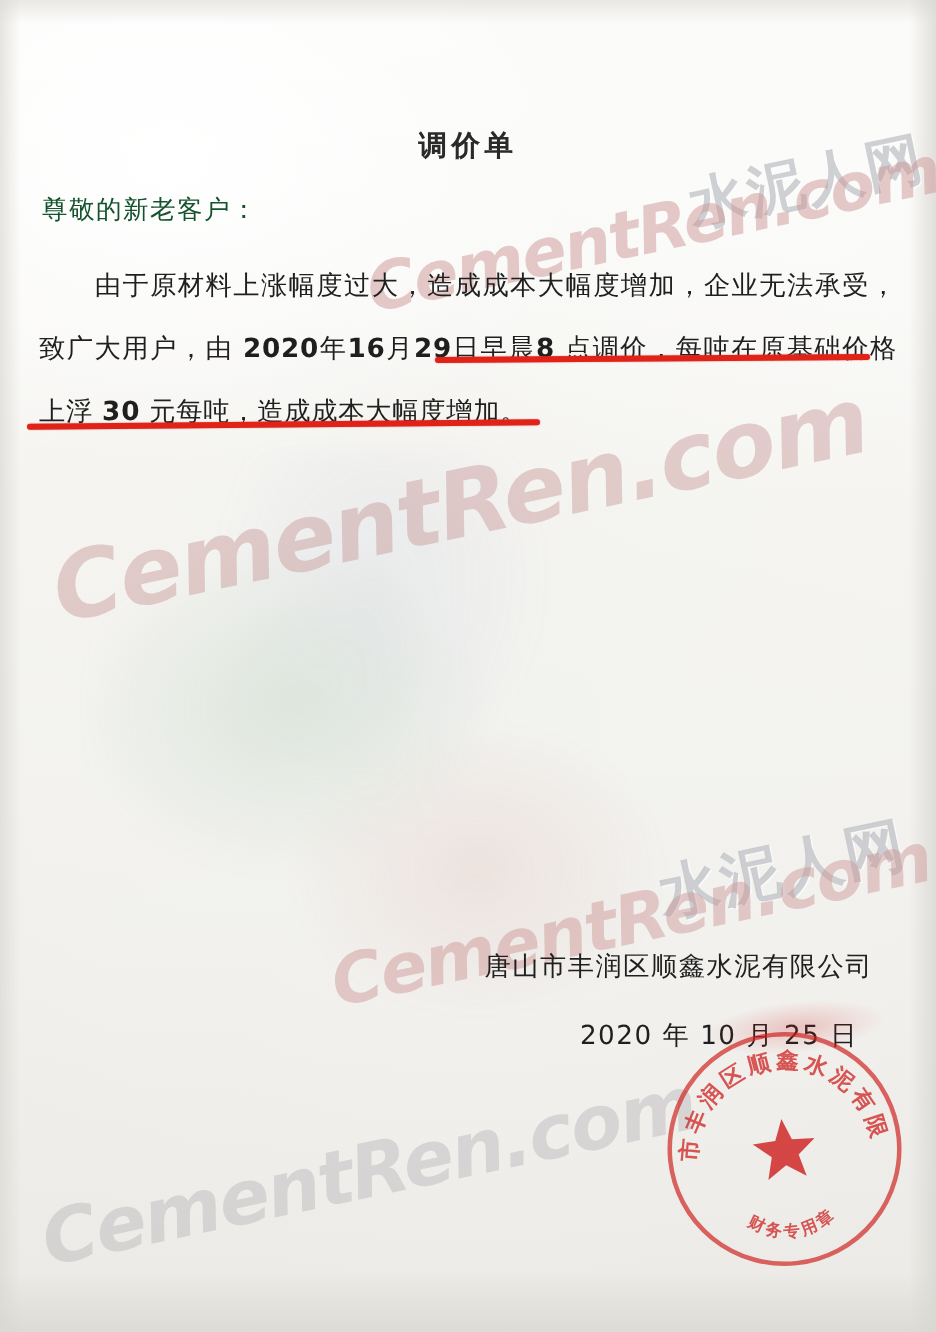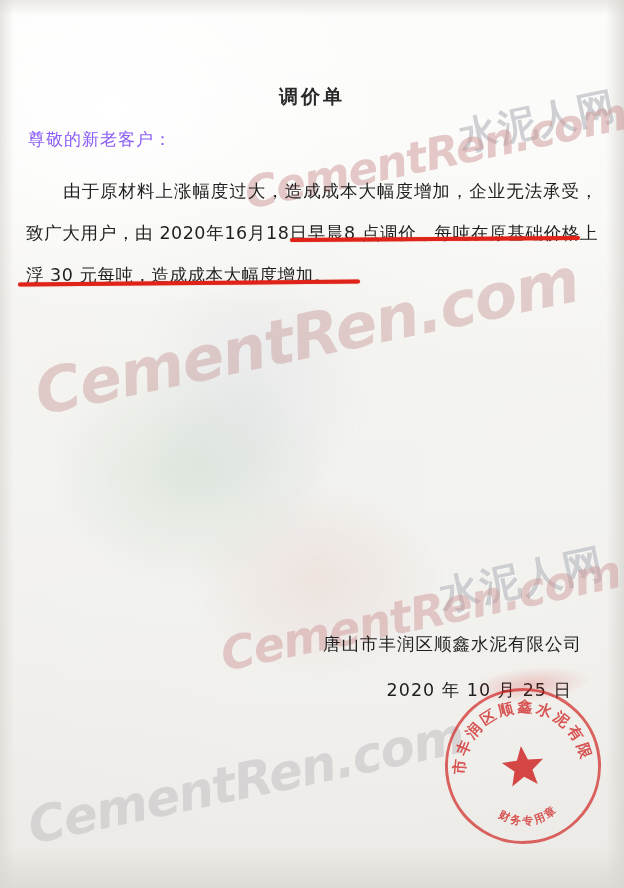--- a/index.html
+++ b/index.html
@@ -137,36 +137,36 @@
     font-weight: 600;
     color: #2a2a2a;
   }
   .salutation {
     position: absolute;
     left: 28px;
     top: 128px;
     font-size: 17px;
     letter-spacing: 1px;
     font-family: "DejaVu Sans", "Liberation Sans", sans-serif;
-    color: #8b5cf6;
+    color: #14532d;
   }
   .body-block {
     position: absolute;
     left: 26px;
     top: 170px;
     width: 572px;
     font-size: 17.5px;
     line-height: 42px;
     letter-spacing: .5px;
     font-family: "DejaVu Sans", "Liberation Sans", sans-serif;
     color: #1f1f1f;
     text-align: justify;
   }
   .indent { display: inline-block; width: 2.1em; }
-  .num { font-family: "DejaVu Sans", "Liberation Sans", sans-serif; font-weight: 400; }
+  .num { font-family: "DejaVu Sans", "Liberation Sans", sans-serif; font-weight: 700; }
 
   
   .uline1, .uline2 {
     position: absolute;
     background: #e02318;
     border-radius: 2px;
     box-shadow: 0 0 1px rgba(224,35,24,.6);
   }
   .uline1 { left: 290px; top: 237px; width: 290px; height: 4px; transform: rotate(-0.4deg); }
   .uline2 { left: 18px;  top: 281px; width: 342px; height: 4px; transform: rotate(-0.5deg); }
@@ -254,21 +254,21 @@
   <div class="wm wm-en wm5">CementRen.com</div>
   <div class="wm wm-en wm6">CementRen.com</div>
 
   <div class="doc">
 
     <div class="doc-title">调价单</div>
 
     <div class="salutation">尊敬的新老客户：</div>
 
     <div class="body-block">
-      <span class="indent"></span><span>由于原材料上涨幅度过大，造成成本大幅度增加，企业无法承受，致广大用户，由 </span><span class="num">2020</span><span>年</span><span class="num">16</span><span>月</span><span class="num">18</span><span>日早晨</span><span class="num">8</span><span> 点调价，每吨在原基础价格上浮 </span><span class="num">30</span><span> 元每吨，造成成本大幅度增加。</span>
+      <span class="indent"></span><span>由于原材料上涨幅度过大，造成成本大幅度增加，企业无法承受，致广大用户，由 </span><span class="num">2020</span><span>年</span><span class="num">16</span><span>月</span><span class="num">29</span><span>日早晨</span><span class="num">8</span><span> 点调价，每吨在原基础价格上浮 </span><span class="num">30</span><span> 元每吨，造成成本大幅度增加。</span>
     </div>
 
     <div class="uline1"></div>
     <div class="uline2"></div>
 
     <div class="sign-company">唐山市丰润区顺鑫水泥有限公司</div>
     <div class="sign-date">2020 年 10 月 25 日</div>
   </div>
 
   <div class="stamp-smear"></div>

